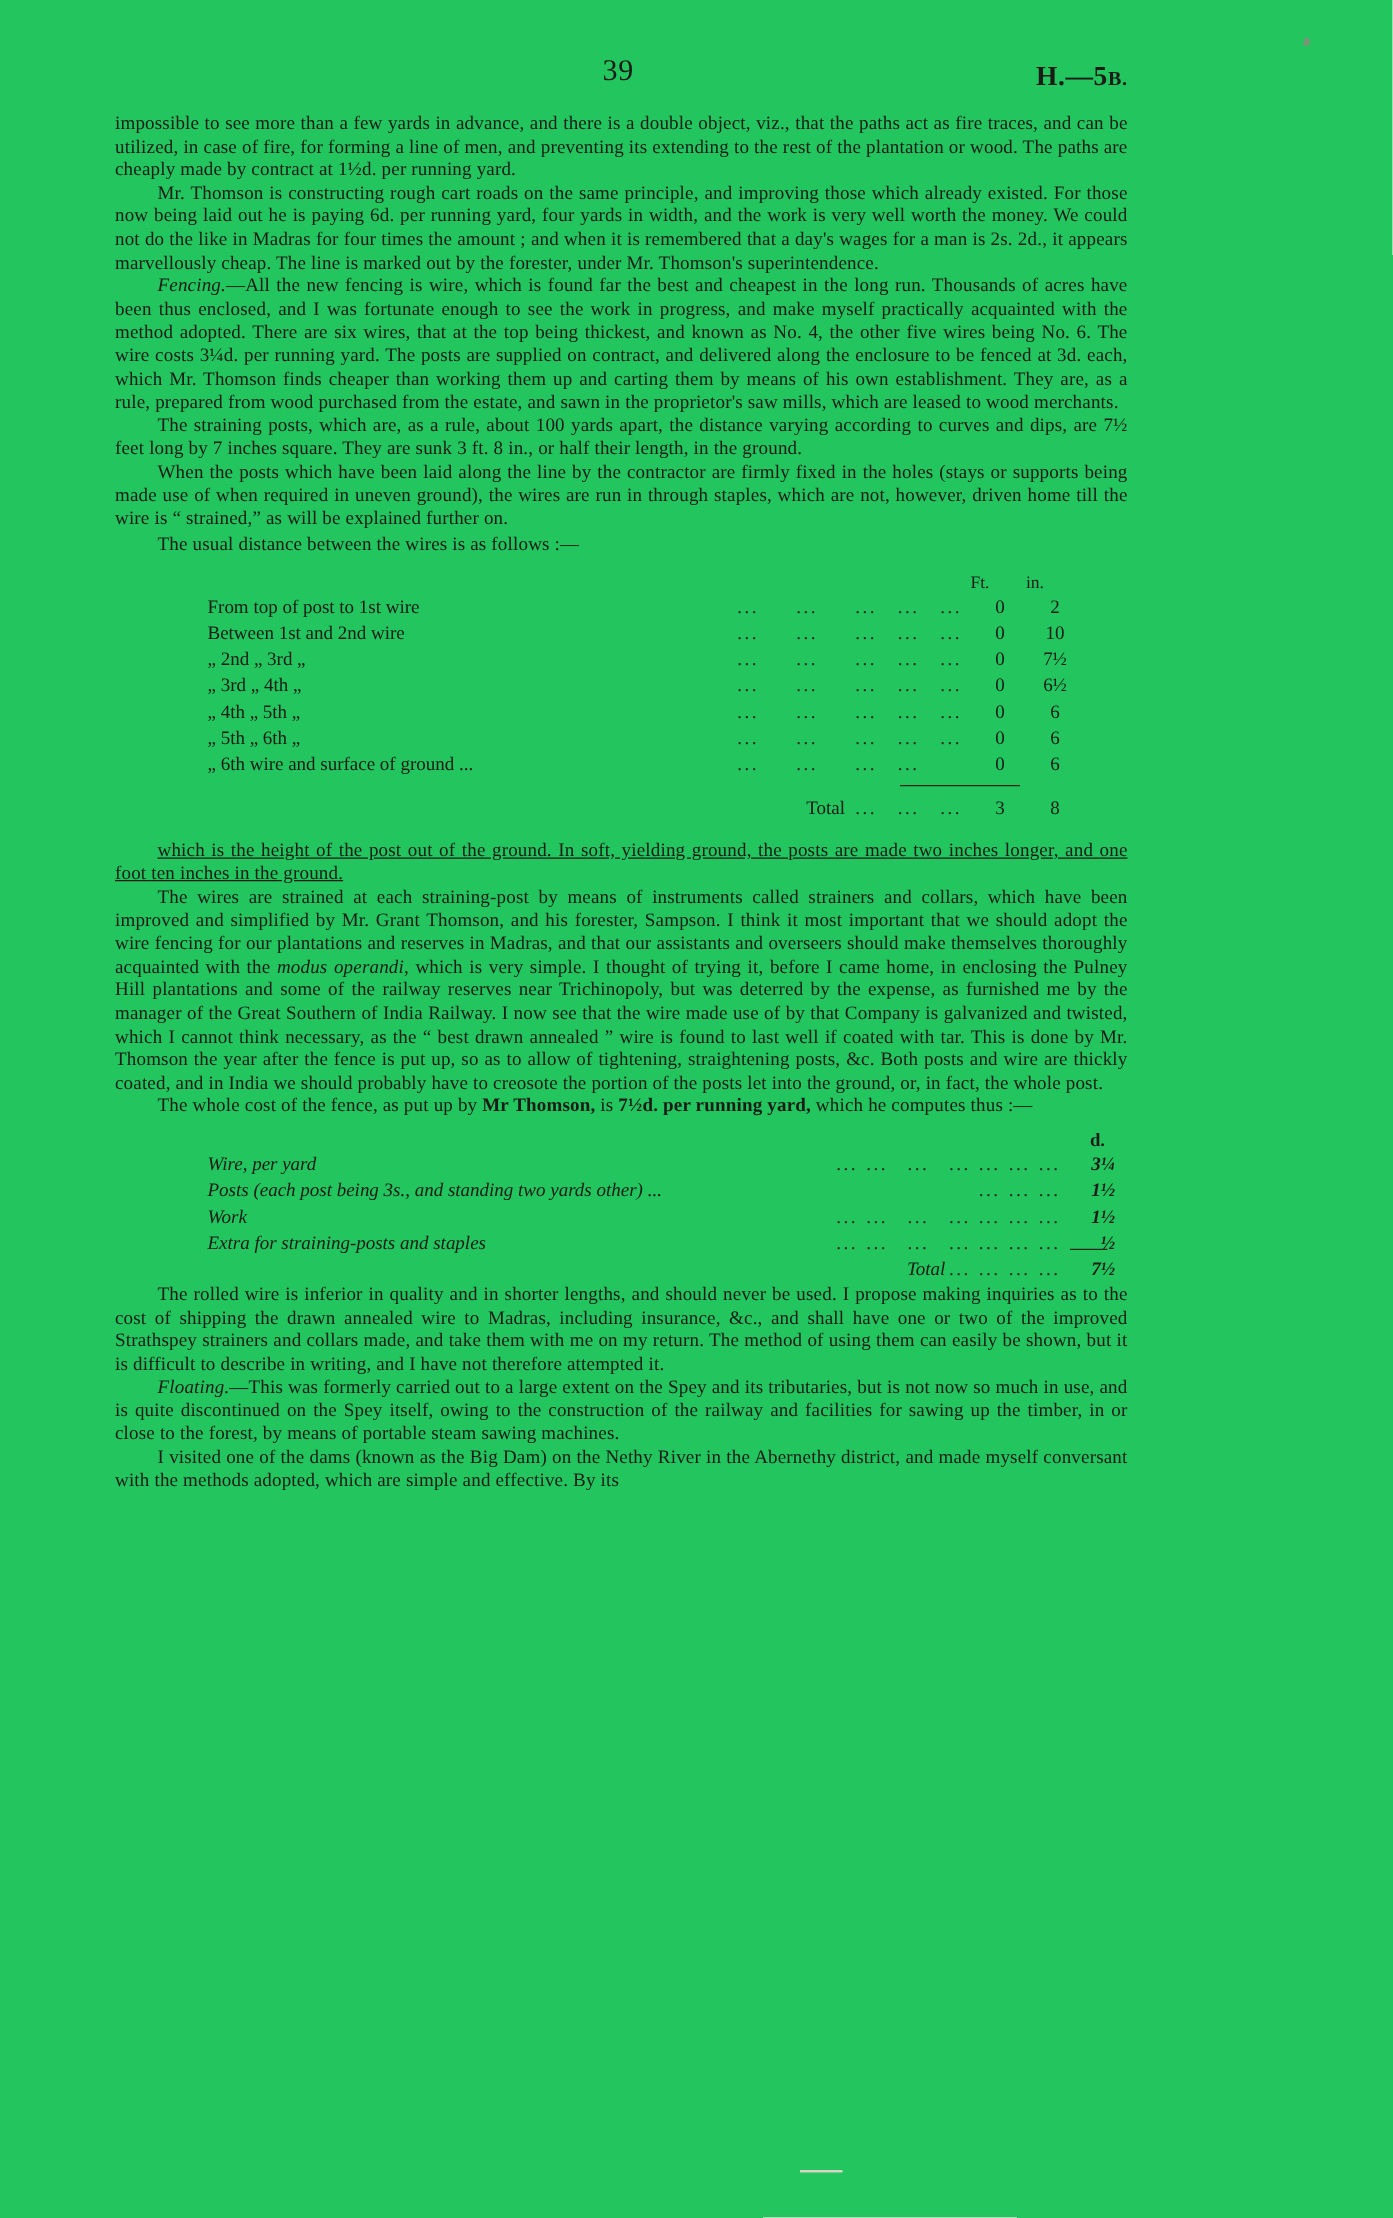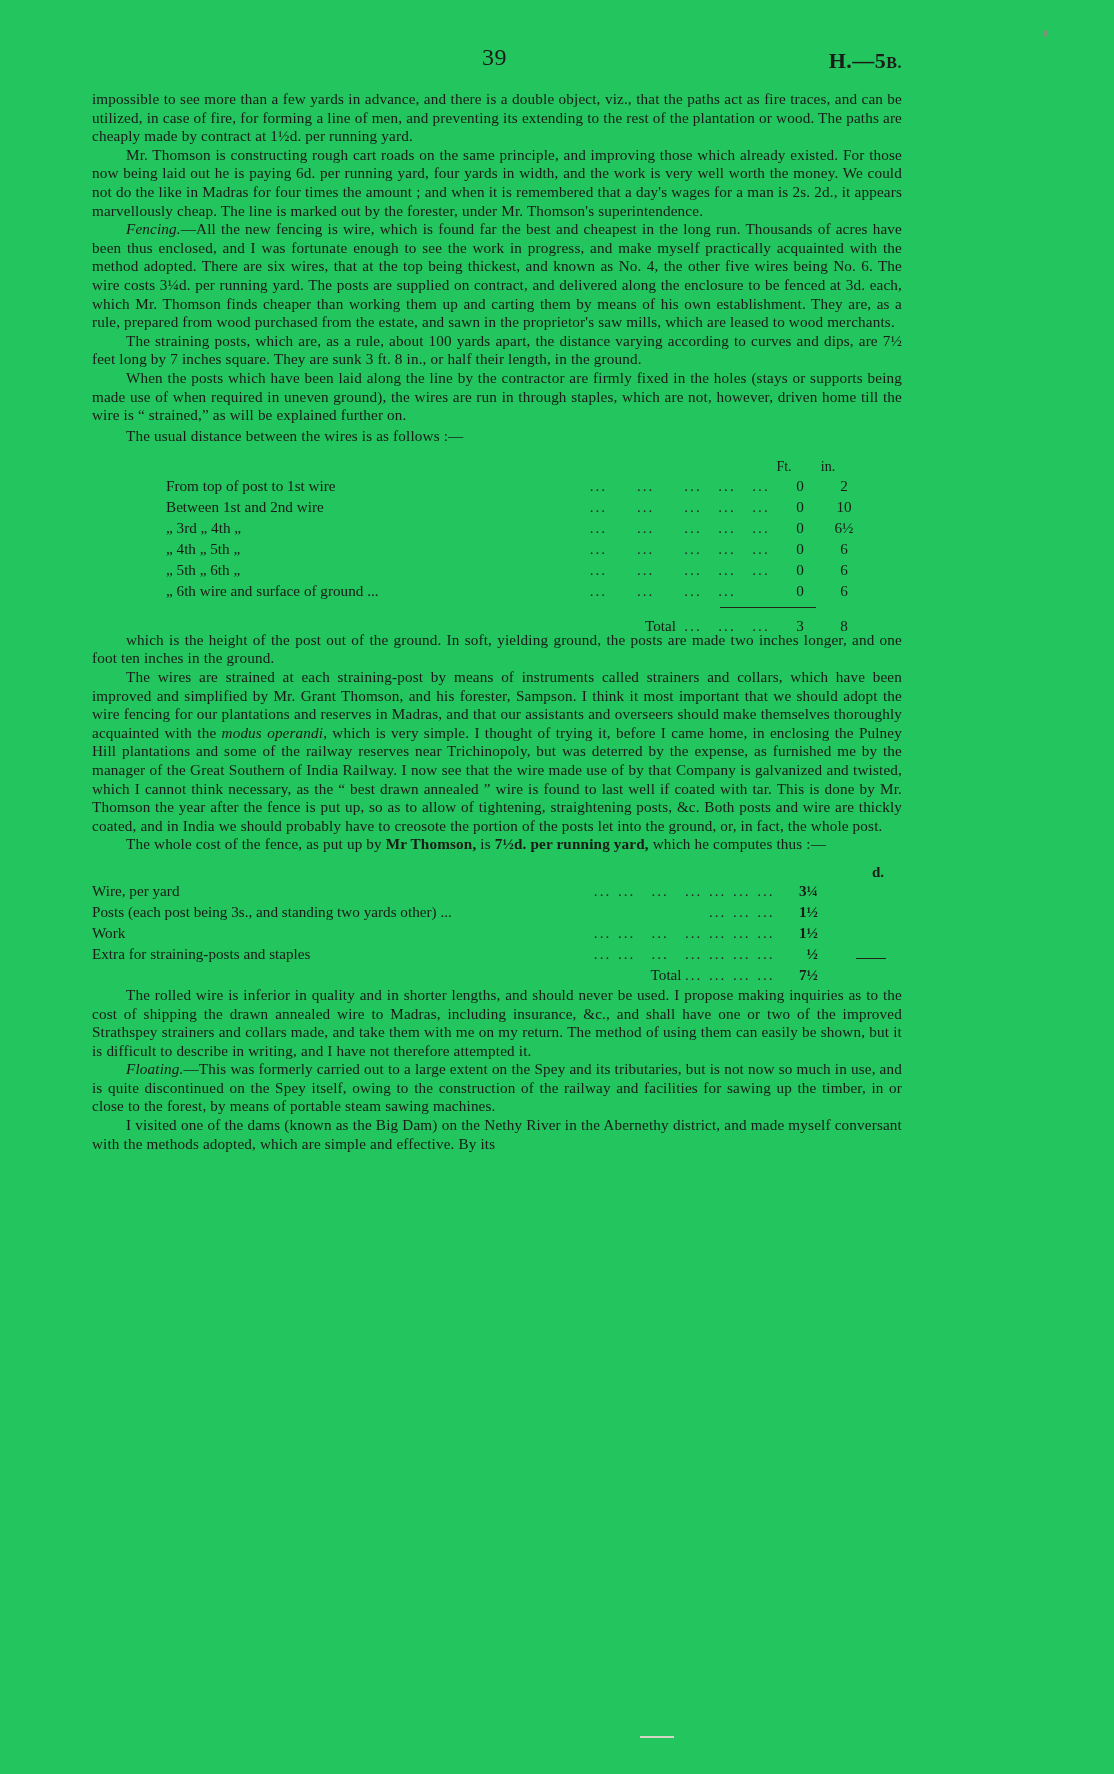--- a/index.html
+++ b/index.html
@@ -111,21 +111,23 @@
     font-size: 15.2px;
   }
   .cost-head {
     text-align: right;
     padding-right: 18px;
     font-weight: bold;
     font-size: 15px;
   }
   table.costs {
     border-collapse: collapse;
+    margin-left: 74px;
     width: 726px;
+    font-style: italic;
   }
   table.costs td {
     font-size: 15.2px;
     padding: 1.5px 0;
     vertical-align: bottom;
   }
   td.cost-lbl { white-space: nowrap; padding-right: 8px; }
   td.cost-dots { color: #2a2a22; letter-spacing: 2px; text-align: center; font-size: 14px; }
   td.cost-val { text-align: right; width: 40px; font-weight: bold; }
   .cost-total td { padding-top: 18px; }
@@ -193,20 +195,30 @@
           <td class="lbl">Between 1st and 2nd wire</td>
           <td class="dots">...</td>
           <td class="dots">...</td>
           <td class="dots">...</td>
           <td class="dots">...</td>
           <td class="dots">...</td>
           <td class="ft">0</td>
           <td class="inch">10</td>
         </tr>
         <tr>
+          <td class="lbl">„        2nd „   3rd   „</td>
+          <td class="dots">...</td>
+          <td class="dots">...</td>
+          <td class="dots">...</td>
+          <td class="dots">...</td>
+          <td class="dots">...</td>
+          <td class="ft">0</td>
+          <td class="inch">7½</td>
+        </tr>
+        <tr>
           <td class="lbl">„        3rd „   4th   „</td>
           <td class="dots">...</td>
           <td class="dots">...</td>
           <td class="dots">...</td>
           <td class="dots">...</td>
           <td class="dots">...</td>
           <td class="ft">0</td>
           <td class="inch">6½</td>
         </tr>
         <tr>
@@ -247,21 +259,21 @@
           <td class="dots">...</td>
           <td class="dots">...</td>
           <td class="ft">3</td>
           <td class="inch">8</td>
         </tr>
       </tbody>
         </table>
       <div class="rule" style="width:96px;margin-left:628px;margin-top:-30px;"></div>
     </div>
 
-    <p class="indent" style="margin-top:22px;">which is the height of the post out of the ground.    In soft, yielding ground, the posts are made two inches longer, and one foot ten inches in the ground.</p>
+    <p class="indent" style="margin-top:42px;text-decoration:underline;">which is the height of the post out of the ground.    In soft, yielding ground, the posts are made two inches longer, and one foot ten inches in the ground.</p>
     <p class="indent"><span>The wires are strained at each straining-post by means of instruments called strainers and collars, which have been improved and simplified by Mr. Grant Thomson, and his forester, Sampson.    I think it most important that we should adopt the wire fencing for our plantations and reserves in Madras, and that our assistants and overseers should make themselves thoroughly acquainted with the </span><span class="em">modus operandi</span><span>, which is very simple.    I thought of trying it, before I came home, in enclosing the Pulney Hill plantations and some of the railway reserves near Trichinopoly, but was deterred by the expense, as furnished me by the manager of the  Great  Southern  of  India  Railway.    I now see that the wire made use of by that Company is galvanized and twisted, which I cannot think necessary, as the “ best drawn annealed ” wire is found to last well if coated with tar.    This is done by Mr. Thomson the year after the fence is put up, so as to allow of tightening, straightening posts, &amp;c.    Both posts and wire are thickly coated, and in India we should probably have to creosote the portion of the posts let into the ground, or, in fact, the whole post.</span></p>
     <p class="indent"><span>The whole cost of the fence, as put up by </span><span class="bold">Mr Thomson,</span><span> is </span><span class="bold">7½d. per running yard,</span><span> which he computes thus :—</span></p>
 
     <div class="cost-table">
       <div class="cost-head">d.</div>
       <table class="costs">
         <tbody>
             <tr>
           <td class="cost-lbl">Wire, per yard</td>
           <td class="cost-dots">...</td>

